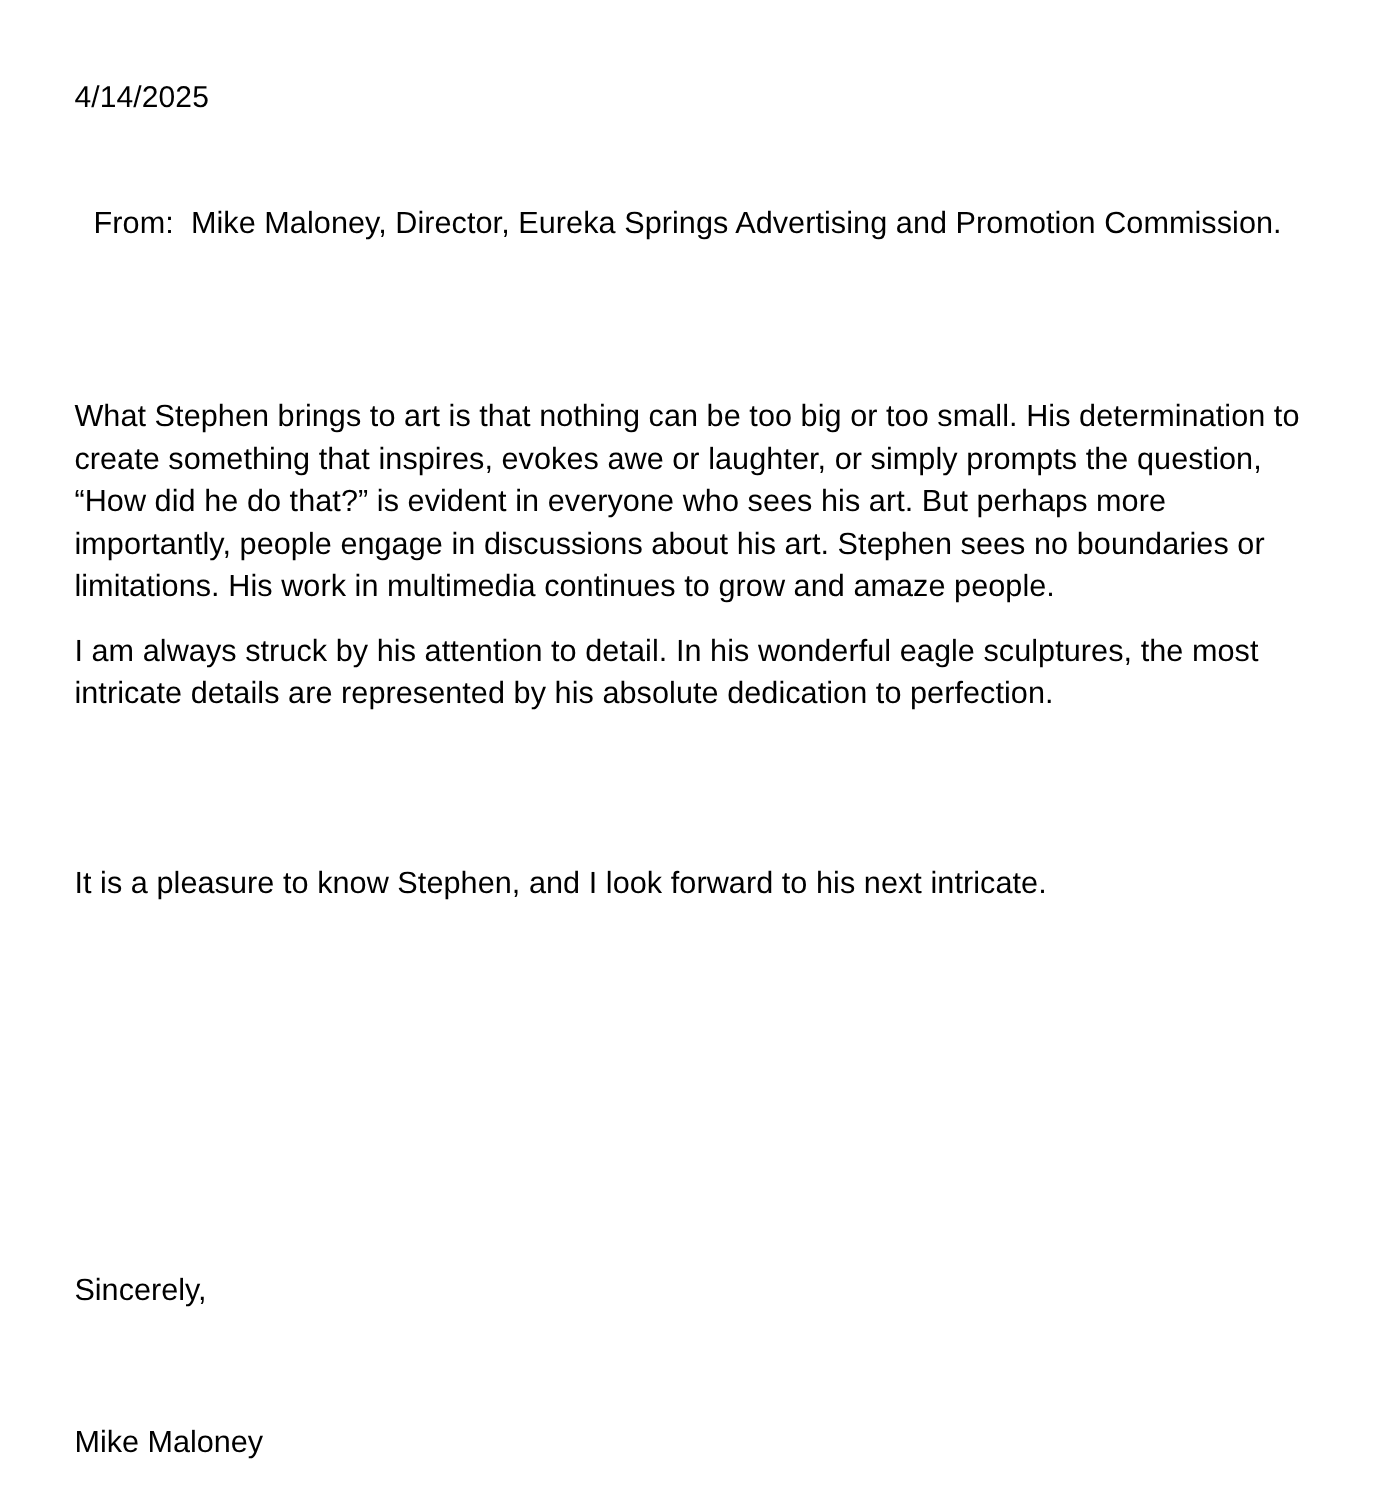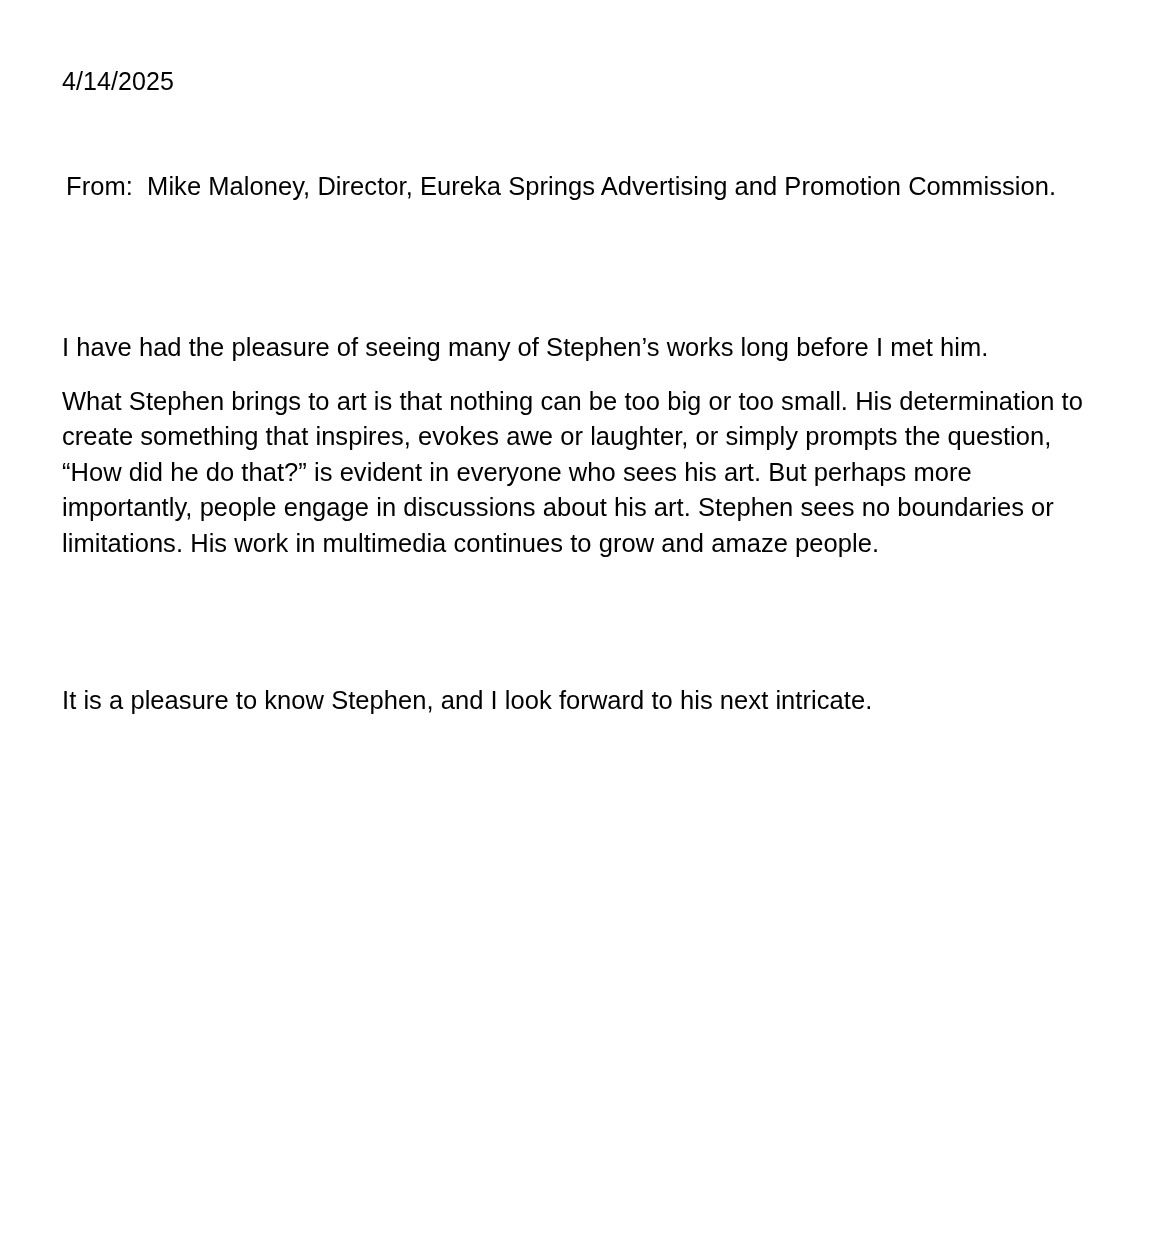--- a/index.html
+++ b/index.html
@@ -42,21 +42,21 @@
   .header-block {
     position: absolute;
     left: 62px;
     top: 168px;
     width: 1040px;
   }
 
   .header-line {
     font-size: 25.5px;
     line-height: 36px;
-    margin: 0 0 16px 4px;
+    margin: 0 0 16px 16px;
     white-space: pre;
     letter-spacing: 0.05px;
   }
   .header-line:last-child { margin-bottom: 0; }
 
   .body-block {
     position: absolute;
     left: 62px;
     top: 330px;
     width: 1032px;
@@ -96,29 +96,34 @@
 <div class="page">
 
   <div class="letter-date">4/14/2025</div>
 
   <div class="header-block">
     <p class="header-line">From:  Mike Maloney, Director, Eureka Springs Advertising and Promotion Commission.</p>
   </div>
 
   <div class="body-block">
 
-    <p class="para wide">I have had the pleasure of seeing many of Stephen’s works long before I met him.</p>
 
 
     <p class="para wide">What Stephen brings to art is that nothing can be too big or too small.  His determination to create something that inspires, evokes awe or laughter, or simply prompts the question, “How did he do that?” is evident in everyone who sees his art. But perhaps more importantly, people engage in discussions about his art. Stephen sees no boundaries or limitations.  His work in multimedia continues to grow and amaze people.</p>
 
+    <p class="para wide">I am always struck by his attention to detail.  In his wonderful eagle sculptures, the most intricate details are represented by his absolute dedication to perfection.</p>
 
     <div class="gap-lg"></div>
 
 
     <div class="gap-md"></div>
 
     <p class="para wide">It is a pleasure to know Stephen, and I look forward to his next intricate.</p>
 
   </div>
 
+  <div class="closing-block">
+    <p class="closing-line">Sincerely,</p>
+    <div class="sig-spacer"></div>
+    <p class="closing-line">Mike Maloney</p>
+  </div>
 
 </div>
 
 </body></html>

